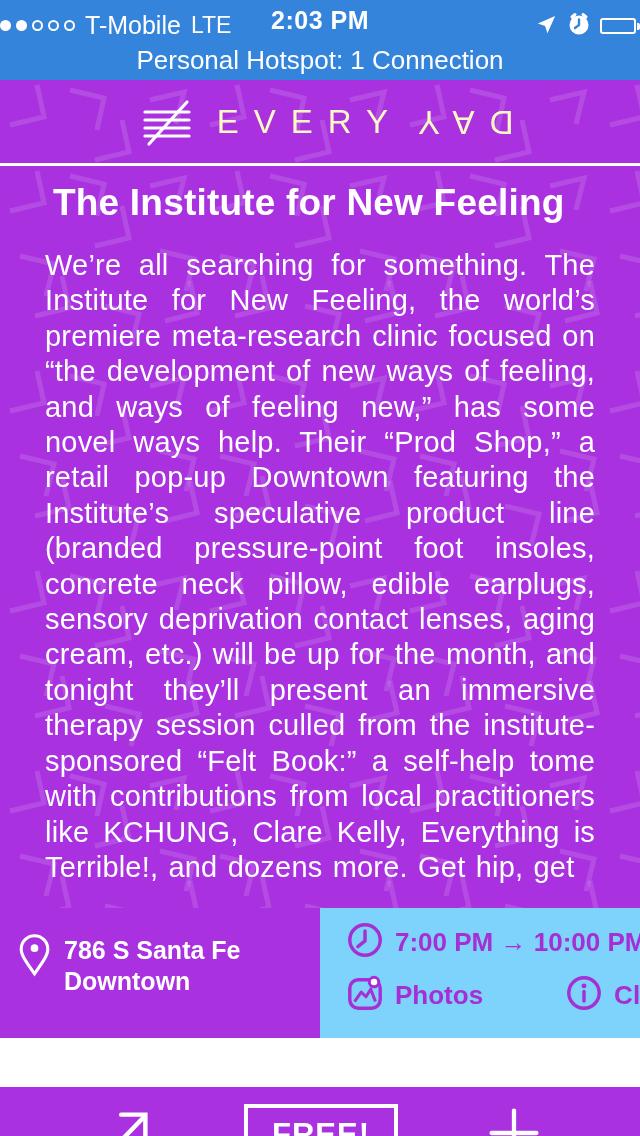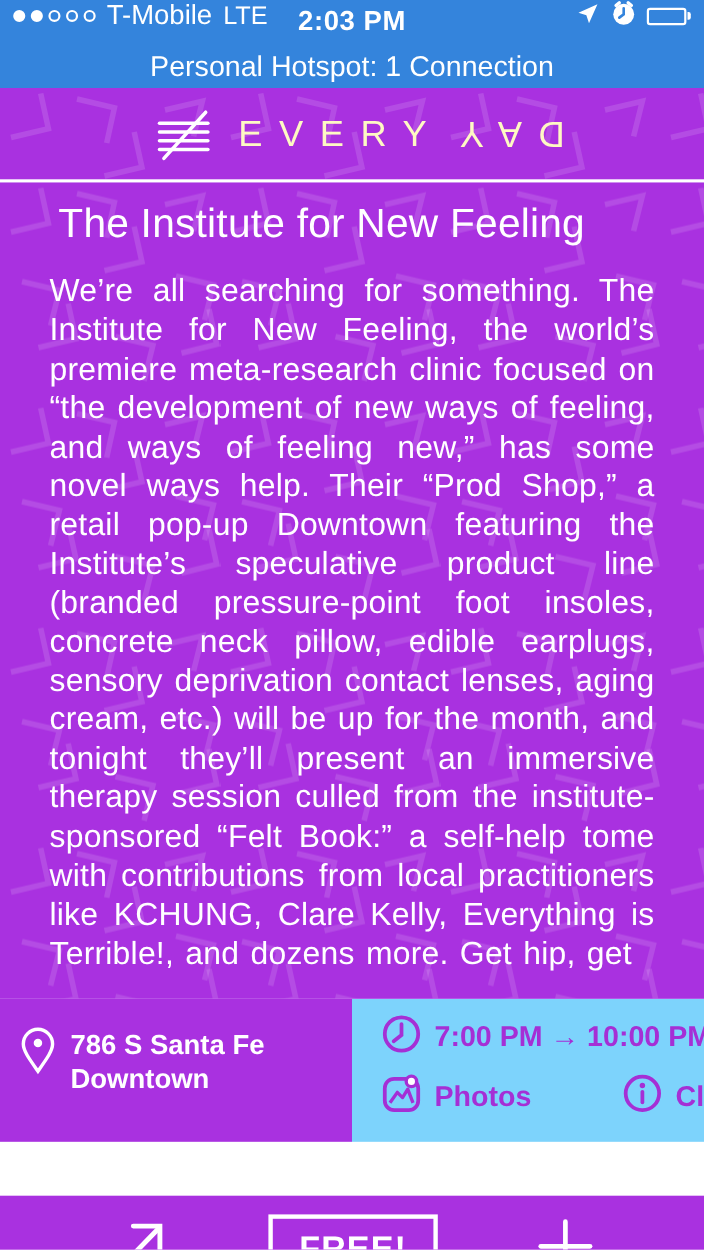--- a/index.html
+++ b/index.html
@@ -1,21 +1,21 @@
 <!DOCTYPE html>
 <html><head>
 <meta charset="utf-8">
 <style>
   * { box-sizing: border-box; margin: 0; padding: 0; }
   html,body { width: 640px; height: 1136px; overflow: hidden; }
   body { font-family: "Liberation Sans", sans-serif; background: #fff; position: relative; }
 
   
   .statusbar { height: 80px; background: #3484dc; color: #fff; }
-  .sb-row1 { height: 40px; display: flex; align-items: flex-start; padding: 0 12px; position: relative; }
+  .sb-row1 { height: 40px; display: flex; align-items: flex-end; padding: 0 0; position: relative; }
   .sb-left { display: flex; align-items: center; }
   .dots { display: flex; gap: 5px; margin-right: 10px; }
   .dot { width: 11px; height: 11px; border-radius: 50%; border: 2px solid #fff; }
   .dot.filled { background: #fff; }
   .carrier { font-size: 25px; }
   .network { font-size: 23px; margin-left: 10px; }
   .sb-time { position: absolute; left: 50%; top: 50%; transform: translate(-50%,-50%); font-size: 25px; font-weight: bold; letter-spacing: .5px; }
   .sb-right { margin-left: auto; display: flex; align-items: center; gap: 9px; }
   .sb-row2 { height: 40px; display: flex; align-items: center; justify-content: center; font-size: 26px; }
   .battery { display: flex; align-items: center; }
@@ -30,21 +30,21 @@
 
   .header { height: 86px; border-bottom: 3px solid #fff; }
   .header-inner { height: 100%; display: flex; align-items: center; justify-content: center; }
   .logo { display: flex; align-items: center; color: #fef9c3; }
   .logo-mark { margin-right: 20px; display: flex; }
   .logo-every { font-size: 33px; letter-spacing: 15px; }
   .logo-day { display: inline-block; transform: rotate(180deg); font-size: 33px; letter-spacing: 15px; margin-right: -10px; }
 
   .article { height: 742px; }
   .article-content { padding: 0 45px; color: #fff; }
-  .article-title { font-size: 37px; font-weight: normal; white-space: nowrap; margin: 16px 0 16px 8px; letter-spacing: .2px; }
+  .article-title { font-size: 37px; font-weight: bold; white-space: nowrap; margin: 16px 0 16px 8px; letter-spacing: .2px; }
   .article-body { margin-top: 24px; font-size: 29px; line-height: 35.4px; text-align: justify; letter-spacing: .2px; word-spacing: 2px; }
 
   
   .info { height: 130px; display: flex; }
   .venue { width: 320px; background: #a931e0; color: #fff; display: flex; padding: 24px 0 0 18px; gap: 13px; }
   .venue-text { font-weight: bold; font-size: 25px; line-height: 31px; padding-top: 3px; }
   .card { width: 320px; background: #7dd3fc; color: #a52fd5; padding: 13px 0 0 26px; }
   .card-row { display: flex; align-items: center; }
   .card-row + .card-row { margin-top: 11px; gap: 36px; }
   .time-text { font-size: 26px; font-weight: bold; margin-left: 11px; white-space: nowrap; }

